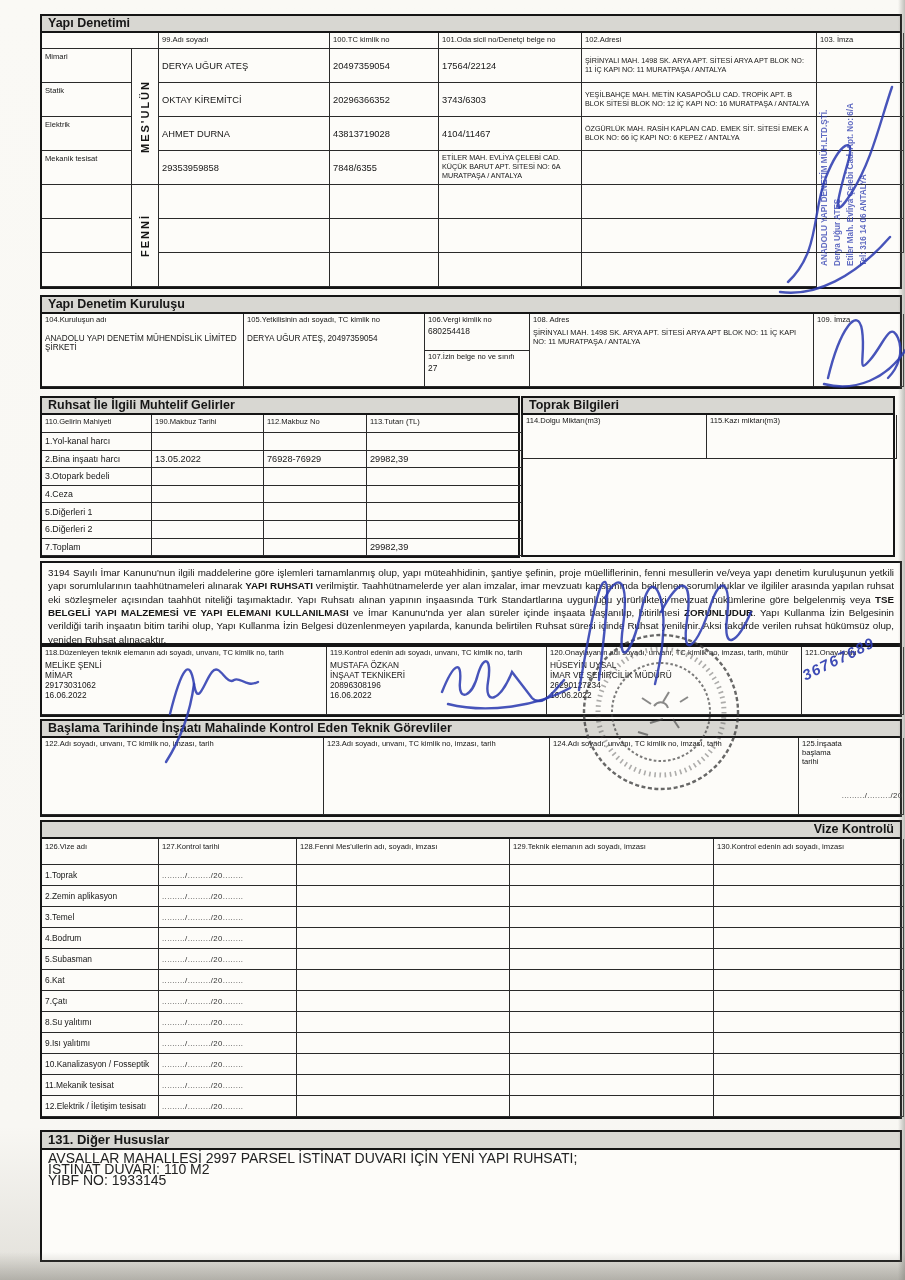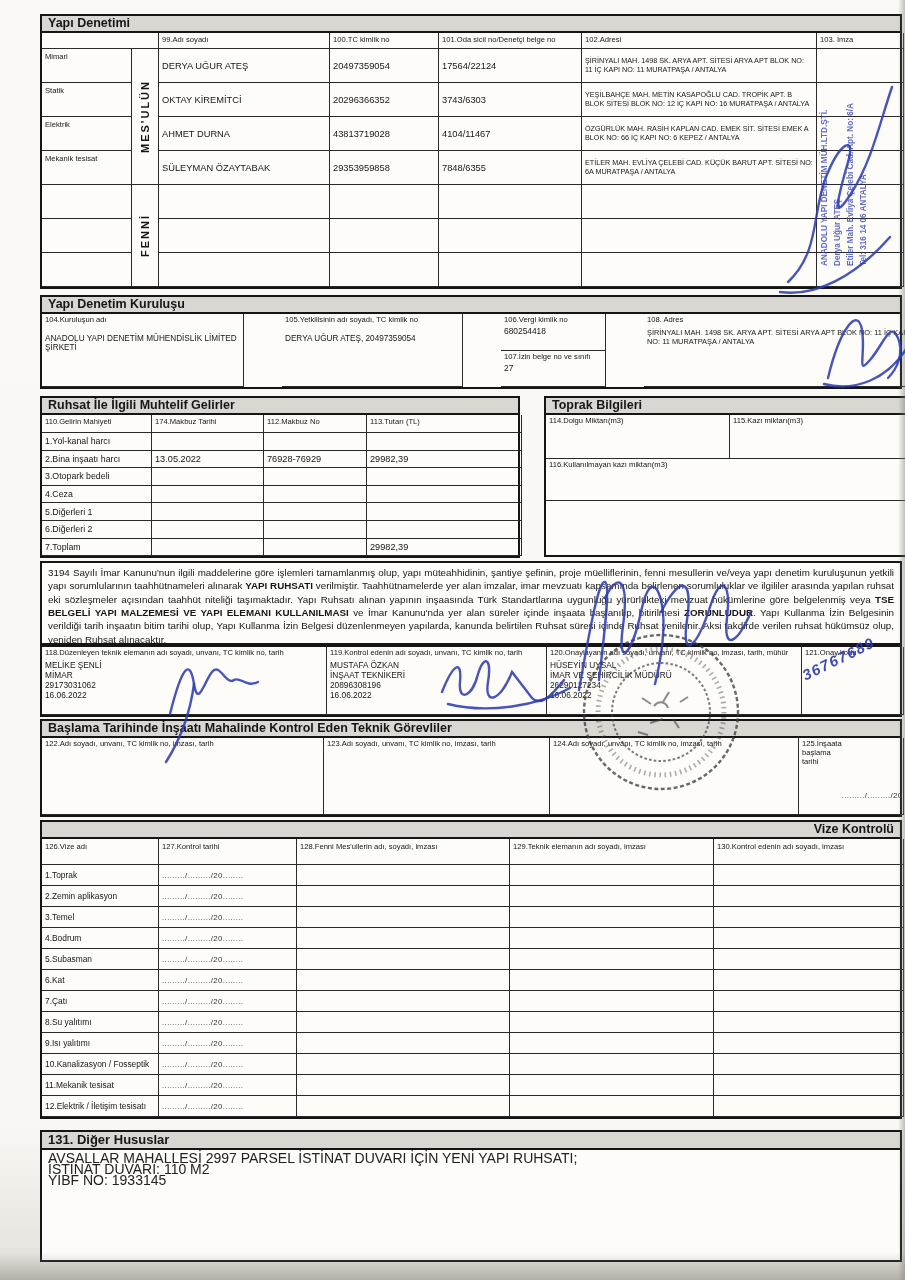--- a/index.html
+++ b/index.html
@@ -27,29 +27,29 @@
   .merge12 { grid-column:1/3; grid-row:1; }
   .vm { grid-column:2; grid-row:2/6; }
   .vf { grid-column:2; grid-row:6/9; }
   .vcell { display:flex; align-items:center; justify-content:center; background:#fdfcf9; }
   .vtext { display:block; writing-mode:vertical-rl; transform:rotate(180deg); font-weight:bold; font-size:11px; letter-spacing:2px; }
   .rl { font-size:7.6px; padding-top:3px; }
   .nm { font-size:9.3px; display:flex; align-items:center; }
   .ad { font-size:7.2px; line-height:8.8px; display:flex; align-items:center; text-transform:uppercase; }
 
   
-  .t2 { grid-template-columns:202px 181px 105px 284px 90px; grid-template-rows:73px;gap:38px; }
+  .t2 { grid-template-columns:202px 181px 105px 284px 90px; grid-template-rows:73px; }
   .fv { font-size:8.2px; margin-top:10px; }
   .split { padding:0; display:flex; flex-direction:column; }
   .half { flex:1; padding:1px 3px; }
   .half:first-child { border-bottom:1px solid #2a2a2a; }
   .adrv { font-size:7.4px; line-height:9px; margin-top:4px; text-transform:uppercase; }
 
   
-  .s3wrap { display:flex; gap:24px; margin-top:7px; align-items:flex-start; }
+  .s3wrap { display:flex; gap:1px; margin-top:7px; align-items:flex-start; }
   .s3l { width:480px; } .s3r { width:374px; }
   .t3 { grid-template-columns:110px 112px 103px 155px; grid-template-rows:18px repeat(7,17.6px); }
   .t3lab { font-size:8.8px; display:flex; align-items:center; }
   .t3val { font-size:9.2px; display:flex; align-items:center; }
   .t4 { grid-template-columns:184px 190px; grid-template-rows:44px 42px 54px; }
   .w2 { grid-column:1/3; }
 
   
   .legal { margin-top:3px; border:2px solid #151515; background:#fdfcf9; height:84px; padding:3px 6px;
            font-size:9.8px; line-height:13.3px; text-align:justify; }
@@ -128,21 +128,20 @@
         <div class="c"></div>
 
         <div class="c rl">Elektrik</div>
         <div class="c nm">AHMET DURNA</div>
         <div class="c nm">43813719028</div>
         <div class="c nm">4104/11467</div>
         <div class="c ad">ÖZGÜRLÜK MAH. RASİH KAPLAN CAD. EMEK SİT. SİTESİ EMEK A BLOK NO: 66 İÇ KAPI NO: 6 KEPEZ / ANTALYA</div>
         <div class="c"></div>
 
         <div class="c rl">Mekanik tesisat</div>
-        <div class="c nm">SÜLEYMAN ÖZAYTABAK</div>
         <div class="c nm">29353959858</div>
         <div class="c nm">7848/6355</div>
         <div class="c ad">ETİLER MAH. EVLİYA ÇELEBİ CAD. KÜÇÜK BARUT APT. SİTESİ NO: 6A MURATPAŞA / ANTALYA</div>
         <div class="c"></div>
 
         <div class="c"></div>
           <div class="c"></div>
           <div class="c"></div>
           <div class="c"></div>
           <div class="c"></div>
@@ -191,21 +190,21 @@
           <div class="lab">109. İmza</div>
         </div>
       </div>
     </section>
 
     <div class="s3wrap">
       <div class="s3l">
         <div class="secbar">Ruhsat İle İlgili Muhtelif Gelirler</div>
         <div class="grid t3">
           <div class="c hc">110.Gelirin Mahiyeti</div>
-          <div class="c hc">174.Makbuz Tarihi</div>
+          <div class="c hc">190.Makbuz Tarihi</div>
           <div class="c hc">112.Makbuz No</div>
           <div class="c hc">113.Tutarı (TL)</div>
 
         <div class="c t3lab">1.Yol-kanal harcı</div>
             <div class="c t3val"></div>
             <div class="c t3val"></div>
             <div class="c t3val"></div>
             <div class="c t3lab">2.Bina inşaatı harcı</div>
             <div class="c t3val">13.05.2022</div>
             <div class="c t3val">76928-76929</div>
@@ -233,23 +232,20 @@
           </div>
       </div>
       <div class="s3r">
         <div class="secbar">Toprak Bilgileri</div>
         <div class="grid t4">
           <div class="c">
               <div class="lab">114.Dolgu Miktarı(m3)</div>
             </div>
           <div class="c">
               <div class="lab">115.Kazı miktarı(m3)</div>
-            </div>
-          <div class="c w2">
-              <div class="lab">116.Kullanılmayan kazı miktarı(m3)</div>
             </div>
         </div>
       </div>
     </div>
 
     <div class="legal"><span>3194 Sayılı İmar Kanunu'nun ilgili maddelerine göre işlemleri tamamlanmış olup, yapı müteahhidinin, şantiye şefinin, proje müelliflerinin, fenni mesullerin ve/veya yapı denetim kuruluşunun yetkili yapı sorumlularının taahhütnameleri alınarak </span><span class="b">YAPI RUHSATI</span><span> verilmiştir. Taahhütnamelerde yer alan imzalar, imar mevzuatı kapsamında belirlenen sorumluluklar ve ilgililer arasında yapılan ruhsat eki sözleşmeler açısından taahhüt niteliği taşımaktadır. Yapı Ruhsatı alınan yapının inşaasında Türk Standartlarına uygunluğu yürürlükteki mevzuat hükümlerine göre belgelenmiş veya </span><span class="b">TSE BELGELİ YAPI MALZEMESİ VE YAPI ELEMANI KULLANILMASI</span><span> ve İmar Kanunu'nda yer alan süreler içinde inşaata başlanılıp, bitirilmesi </span><span class="b">ZORUNLUDUR</span><span>. Yapı Kullanma İzin Belgesinin verildiği tarih inşaatın bitim tarihi olup, Yapı Kullanma İzin Belgesi düzenlenmeyen yapılarda, kanunda belirtilen Ruhsat süresi içinde Ruhsat yenilenir. Aksi takdirde verilen ruhsat hükümsüz olup, yeniden Ruhsat alınacaktır.</span></div>
 
     <div class="grid t5">
       <div class="c">
         <div class="lab">118.Düzenleyen teknik elemanın adı soyadı, unvanı, TC kimlik no, tarih</div>

